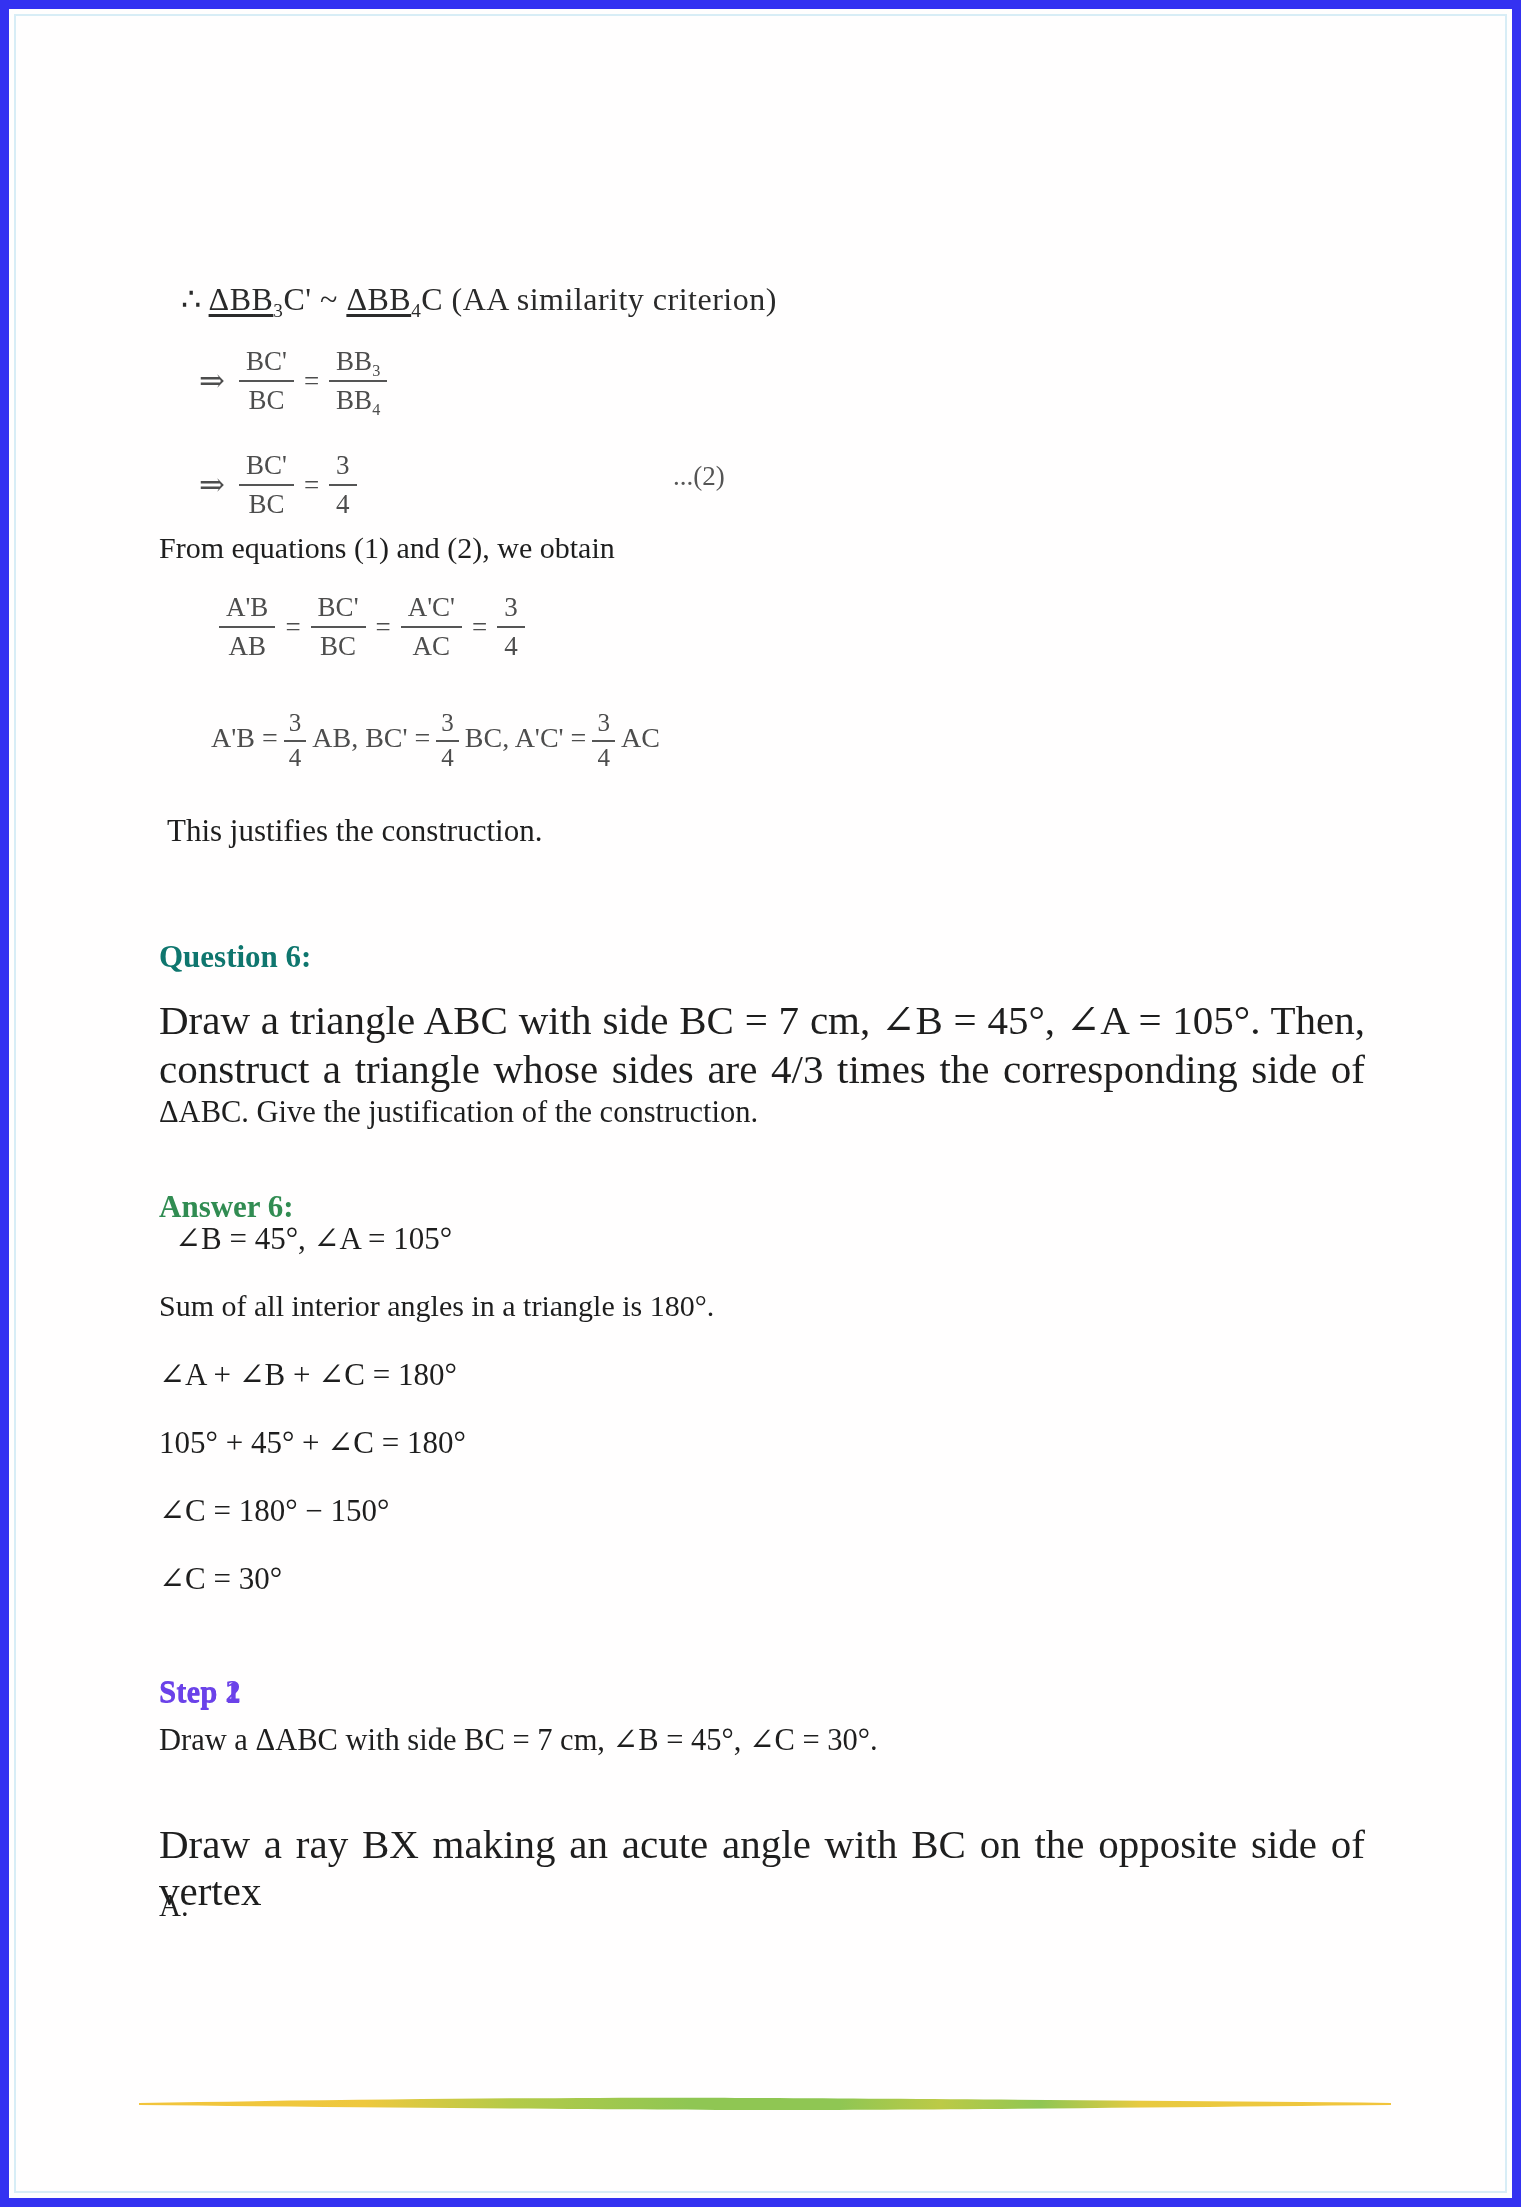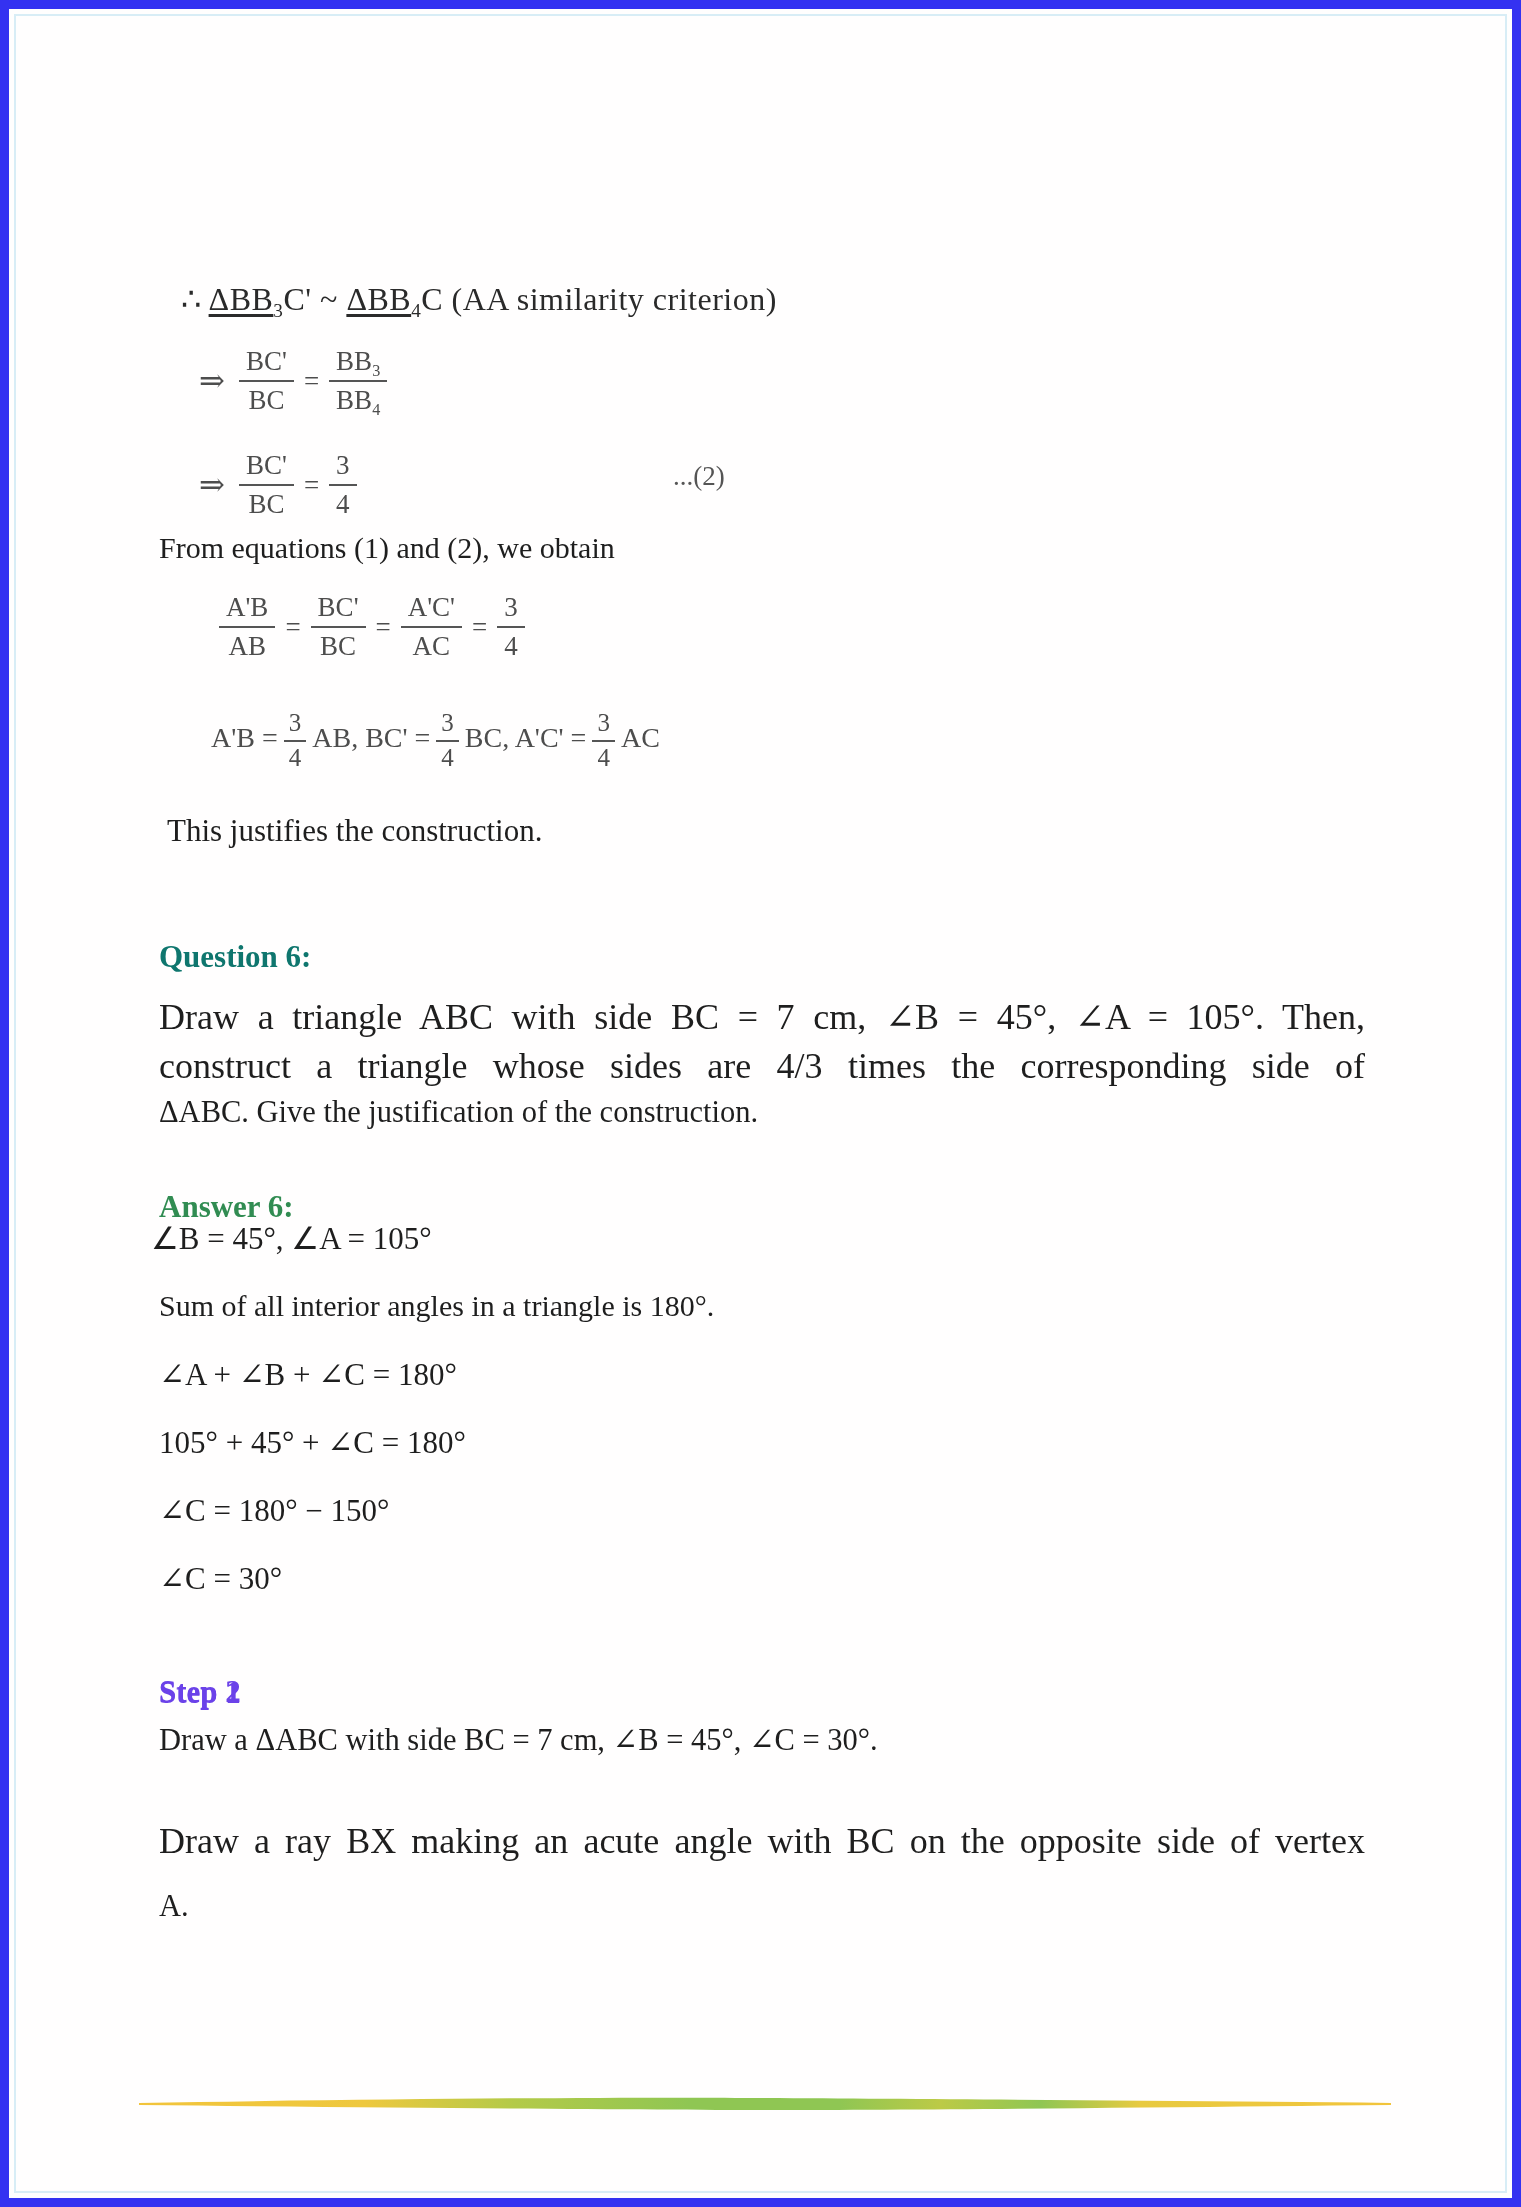--- a/index.html
+++ b/index.html
@@ -28,21 +28,21 @@
   .math .arrow { font-size:31px; margin-right:14px; vertical-align:middle; }
   .math .eq { margin:0 10px; vertical-align:middle; }
   .frac { display:inline-block; vertical-align:middle; text-align:center; }
   .frac .num { display:block; padding:1px 7px 3px; border-bottom:2px solid #555; }
   .frac .den { display:block; padding:3px 7px 1px; }
   .eq-tag { font-size:27px; color:#555; }
 
   .body-line { font-size:30px; }
   .jline {
     position:absolute; left:150px; width:1206px;
-    font-size:36px; line-height:1.15;
+    font-size:41px; line-height:1.15;
     text-align:justify; text-align-last:justify;
   }
   .heading { font-size:31px; font-weight:bold; }
   .q-red { color:#0f766e; }
   .a-green { color:#318c52;margin-top:32px; }
   .step-purple { color:#6b42e9; }
   .ans-line { font-size:31px; }
 
   .result-eq { font-size:28px; color:#4d4d4d; }
   .result-eq .frac { font-size:25px; margin:0 6px; }
@@ -86,21 +86,21 @@
 
   <div class="abs body-line" style="left:158px; top:804px; font-size:31px;">This justifies the construction.</div>
 
   <div class="abs heading q-red" style="left:150px; top:930px;">Question 6:</div>
   <div class="jline" style="top:988px;">Draw a triangle ABC with side BC = 7 cm, ∠B = 45°, ∠A = 105°. Then,</div>
   <div class="jline" style="top:1037px;">construct a triangle whose sides are 4/3 times the corresponding side of</div>
   <div class="abs body-line" style="left:150px; top:1086px; font-size:30.5px;">ΔABC. Give the justification of the construction.</div>
 
   <div class="abs heading a-green" style="left:150px; top:1148px;">Answer 6:</div>
 
-  <div class="abs ans-line" style="left:142px; top:1212px;font-family:Liberation Serif, serif;">∠B = 45°, ∠A = 105°</div>
+  <div class="abs ans-line" style="left:166px; top:1212px;">∠B = 45°, ∠A = 105°</div>
   <div class="abs ans-line" style="left:150px; top:1280px; font-size:30px;">Sum of all interior angles in a triangle is 180°.</div>
   <div class="abs ans-line" style="left:150px; top:1348px;">∠A + ∠B + ∠C = 180°</div>
   <div class="abs ans-line" style="left:150px; top:1416px;">105° + 45° + ∠C = 180°</div>
   <div class="abs ans-line" style="left:150px; top:1484px;">∠C = 180° − 150°</div>
   <div class="abs ans-line" style="left:150px; top:1552px;">∠C = 30°</div>
 
   <div class="abs heading step-purple" style="left:150px; top:1666px;">Step 1</div>
   <div class="abs body-line" style="left:150px; top:1714px; font-size:30.5px;">Draw a ΔABC with side BC = 7 cm, ∠B = 45°, ∠C = 30°.</div>
   <div class="abs heading step-purple" style="left:150px; top:1665px;">Step 2</div>
   <div class="jline" style="top:1812px;">Draw a ray BX making an acute angle with BC on the opposite side of vertex</div>

